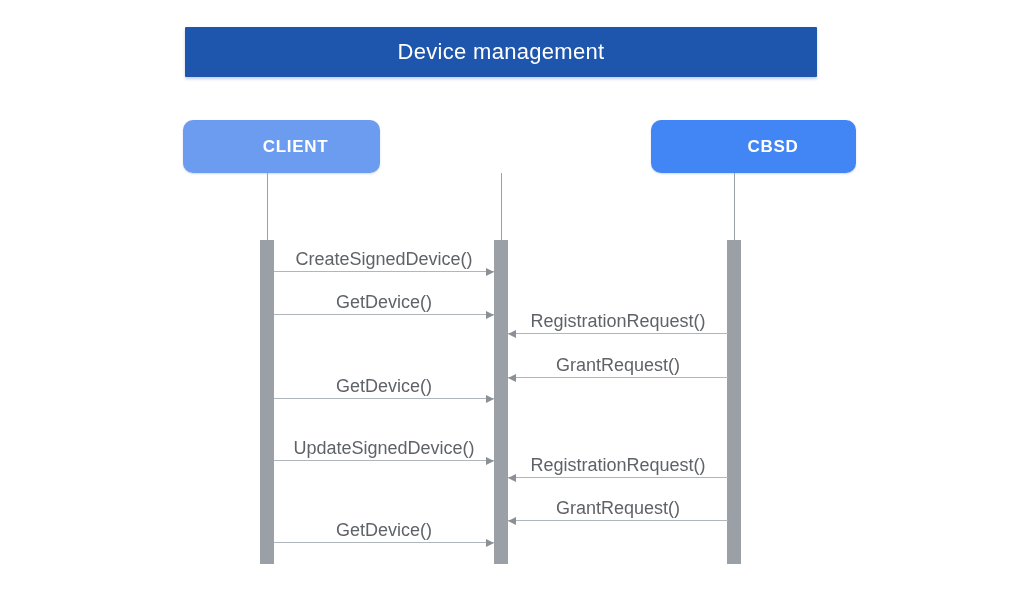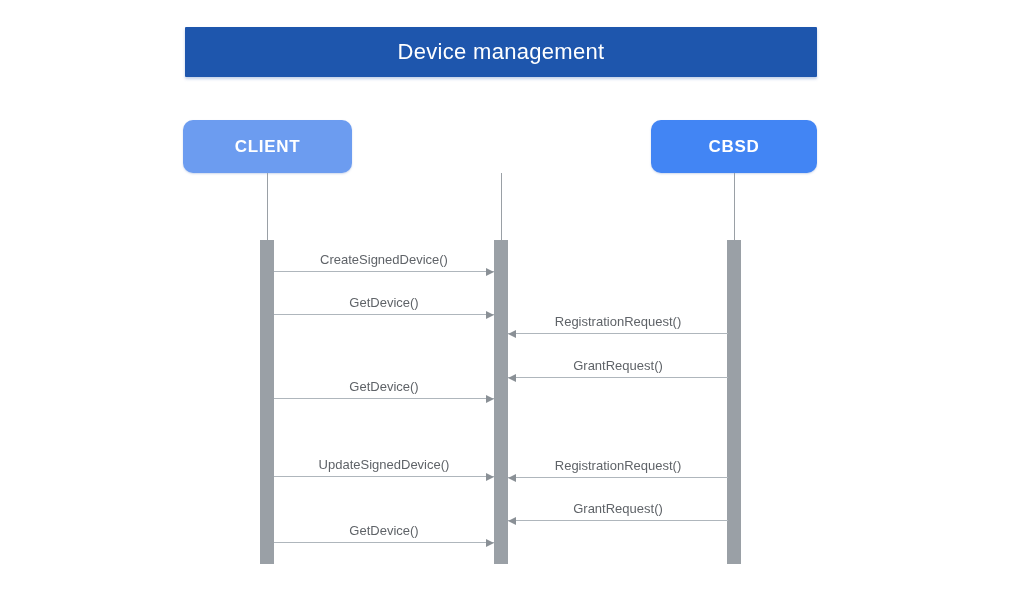--- a/index.html
+++ b/index.html
@@ -18,62 +18,62 @@
     color: #ffffff; font-size: 22px; font-weight: 500; letter-spacing: 0.3px;
     box-shadow: 0 2px 3px rgba(80, 120, 190, 0.35);
   }
 
   .actor {
     position: absolute; top: 120px; height: 53px; border-radius: 10px;
     display: flex; align-items: center; justify-content: center;
     color: #ffffff; font-weight: bold; font-size: 17px; letter-spacing: 0.7px;
     box-shadow: 0 1px 2px rgba(110, 140, 200, 0.35);
   }
-  .actor.client { left: 183px; width: 169px; background: #6C9CF0; }
+  .actor.client { left: 183px; width: 169px; background: #6C9CF0; padding-left: 28px; }
   .actor.sas    { left: 418px; width: 168px; background: #1A56B4; }
-  .actor.cbsd   { left: 651px; width: 166px; background: #4285F4; }
+  .actor.cbsd   { left: 651px; width: 166px; background: #4285F4; padding-left: 39px; }
 
   .lifeline {
     position: absolute; top: 173px; height: 67px; width: 1px; background: #9AA0A6;
   }
   .lifeline.client { left: 267px; }
   .lifeline.sas    { left: 501px; }
   .lifeline.cbsd   { left: 734px; }
 
   .activation {
     position: absolute; top: 240px; height: 324px; width: 14px; background: #9AA0A6;
   }
   .activation.client { left: 260px; }
   .activation.sas    { left: 494px; }
   .activation.cbsd   { left: 727px; }
 
   .msg { position: absolute; width: 220px; }
   .msg-label {
-    text-align: center; font-size: 13px; color: #5F6368;
+    text-align: center; font-size: 18px; color: #5F6368;
     height: 17px; line-height: 17px; margin-bottom: 3px; white-space: nowrap;
   }
   .msg-line { position: relative; height: 0; border-top: 1.5px solid #AFB6BC; }
   .msg.ltr .msg-line::after {
     content: ""; position: absolute; right: 0; top: -4.5px; width: 0; height: 0;
     border-left: 8px solid #8A9096;
     border-top: 4px solid transparent; border-bottom: 4px solid transparent;
   }
   .msg.rtl .msg-line::after {
     content: ""; position: absolute; left: 0; top: -4.5px; width: 0; height: 0;
     border-right: 8px solid #8A9096;
     border-top: 4px solid transparent; border-bottom: 4px solid transparent;
   }
 
   
   .m0 { left: 274px; top: 251px; }
   .m1 { left: 274px; top: 294px; }
   .m2 { left: 508px; top: 313px; }
   .m3 { left: 508px; top: 357px; }
   .m4 { left: 274px; top: 378px; }
-  .m5 { left: 274px; top: 456px; }
+  .m5 { left: 274px; top: 440px; }
   .m6 { left: 508px; top: 457px; }
   .m7 { left: 508px; top: 500px; }
   .m8 { left: 274px; top: 522px; }
 </style>
 </head>
 <body>
 
 <div class="stage">
 
   <div class="title-bar">

